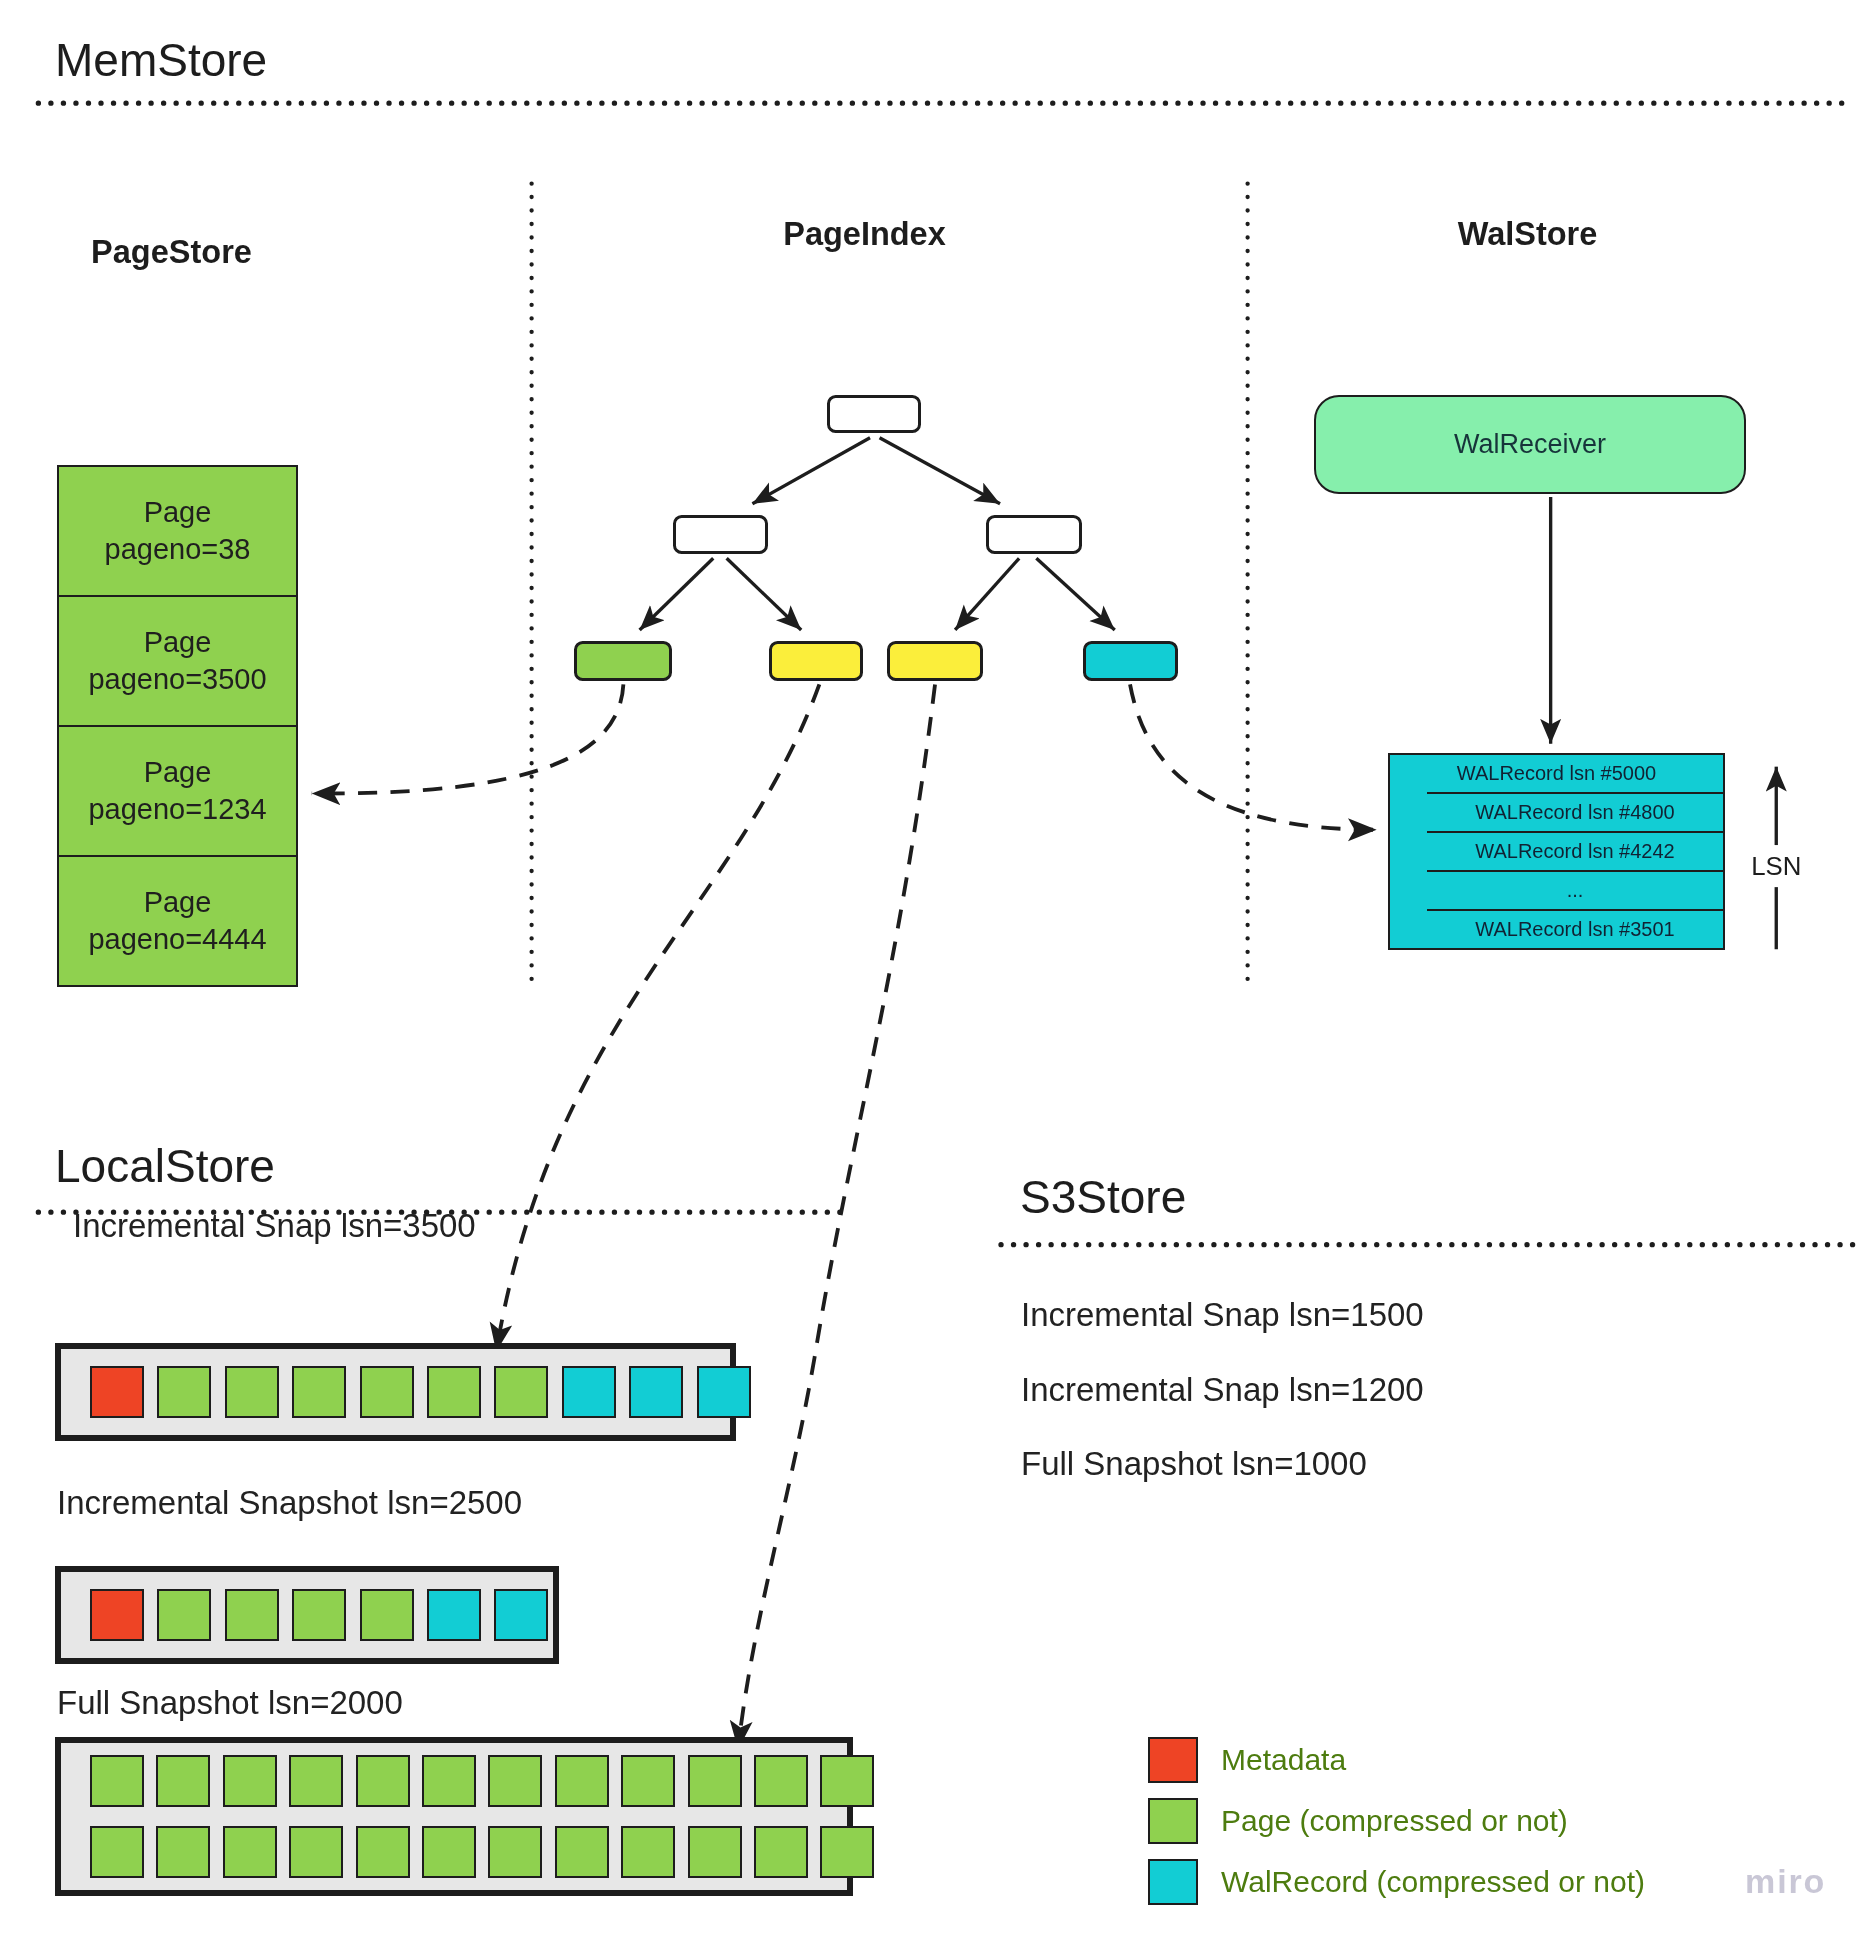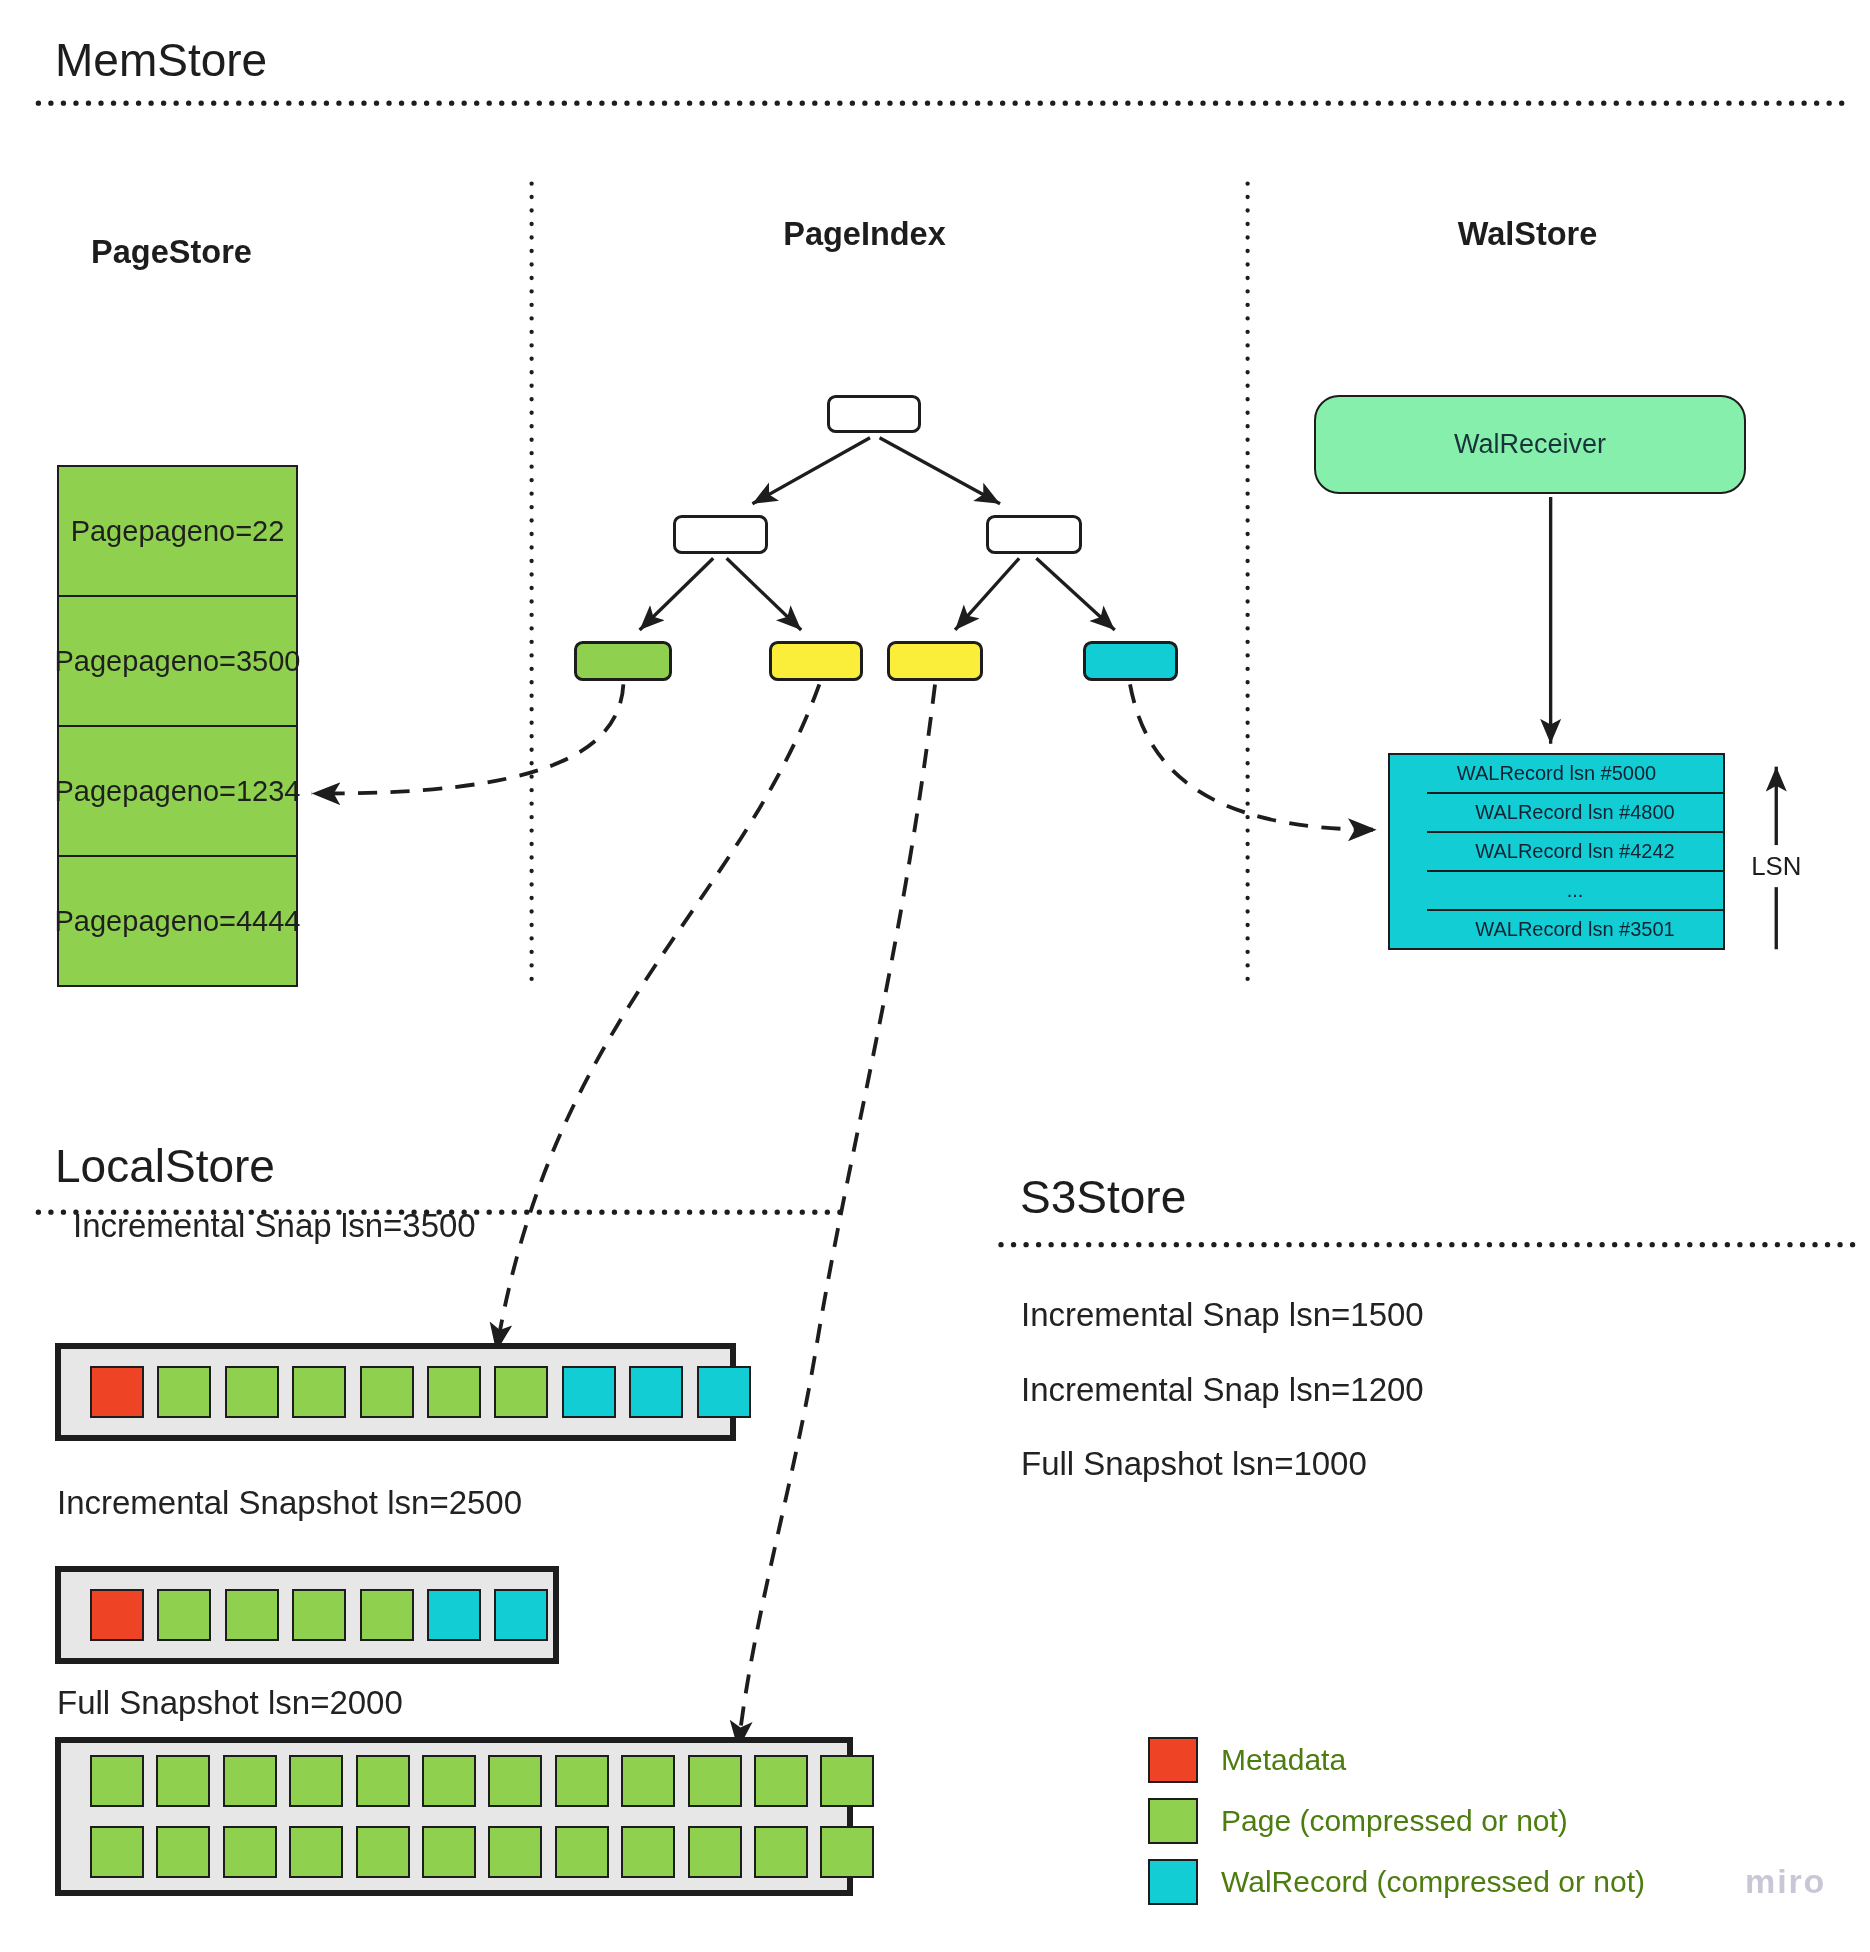--- a/index.html
+++ b/index.html
@@ -10,21 +10,21 @@
     color:#1d1d1d;
     overflow:hidden;
   }
   .abs{position:absolute;box-sizing:border-box;}
   .section-title{font-weight:400;font-size:46px;color:#1d1d1d;white-space:nowrap;}
   .col-title{font-weight:700;font-size:32.5px;text-align:center;white-space:nowrap;}
   .plain-label{font-size:33px;color:#222;white-space:nowrap;}
 
   
   #pagestore-stack{left:57px;top:465px;width:241px;border:2.9px solid #1d1d1d;background:#8FD14F;}
-  .page-row{height:128px;display:flex;align-items:center;justify-content:center;background:#8FD14F;}
+  .page-row{height:128px;display:flex;flex-direction:column;align-items:center;justify-content:center;background:#8FD14F;}
   .page-row + .page-row{border-top:2.9px solid #1d1d1d;}
   .page-row div{font-size:29px;line-height:37px;color:#1f1f1f;}
 
   
   .tnode{border:3.8px solid #1d1d1d;border-radius:8.6px;background:#ffffff;}
   .leaf-page{background:#8FD14F;}
   .leaf-idx{background:#FBEE3B;}
   .leaf-wal{background:#12CDD4;}
 
   
@@ -93,21 +93,21 @@
 
 <div class="abs section-title" style="left:55px;top:32.5px;">MemStore</div>
 
 <div class="abs col-title" style="left:76px;top:216px;width:191px;margin-top:18px;">PageStore</div>
 <div class="abs col-title" style="left:769px;top:216px;width:191px;">PageIndex</div>
 <div class="abs col-title" style="left:1432px;top:216px;width:191px;">WalStore</div>
 
 <div class="abs" id="pagestore-stack">
   <div class="page-row">
     <div>Page</div>
-    <div>pageno=22</div>
+    <div>pageno=38</div>
   </div>
   <div class="page-row">
     <div>Page</div>
     <div>pageno=3500</div>
   </div>
   <div class="page-row">
     <div>Page</div>
     <div>pageno=1234</div>
   </div>
   <div class="page-row">

